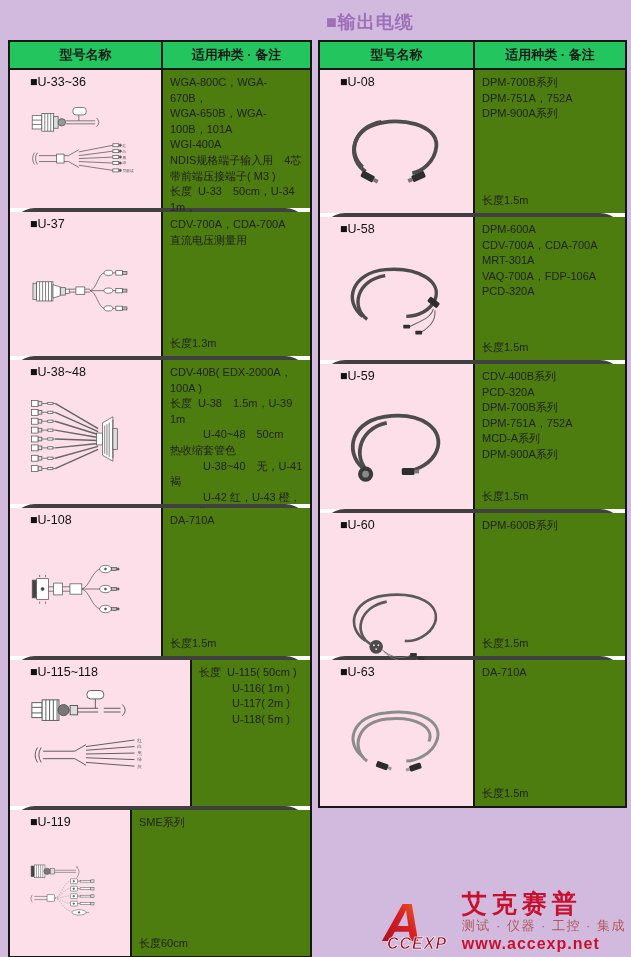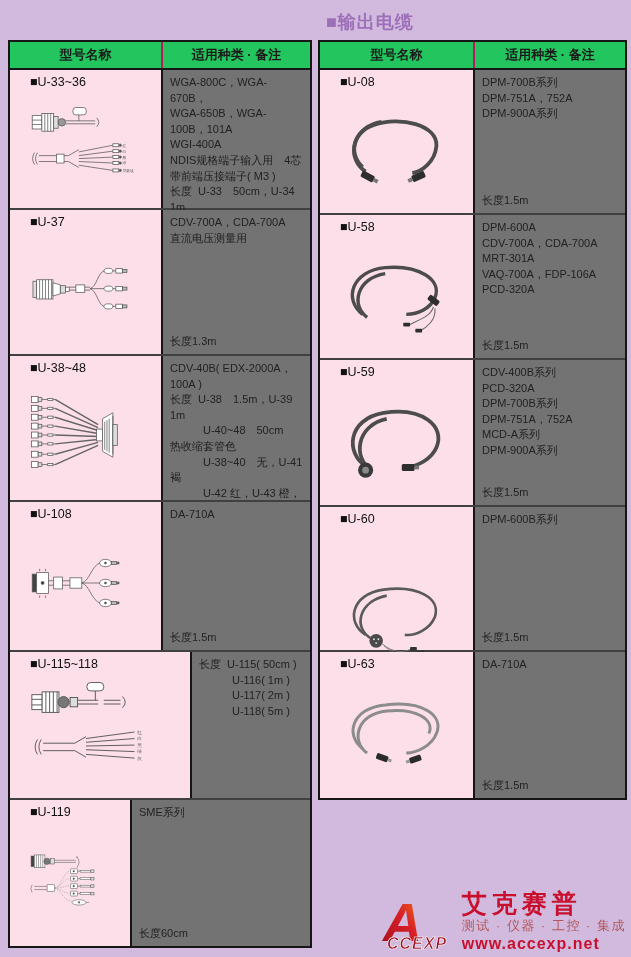--- a/index.html
+++ b/index.html
@@ -21,30 +21,30 @@
     border:2px solid #161616;
     background:#fff;
   }
   .thead{
     display:flex;height:26px;align-items:center;
     background:#22c55e;
     border-bottom:2px solid #161616;
     font-weight:bold;font-size:13px;
   }
   .th{text-align:center;}
-  .th.usage-h{flex:1;border-left:2px solid #be185d;align-self:stretch;line-height:26px;}
+  .th.usage-h{flex:1;border-left:2px solid #0f172a;align-self:stretch;line-height:26px;}
   .trow{display:flex;}
-  .trow + .trow{border-top:2px solid #404040;}
+  .trow + .trow{border-top:4px solid #404040;border-radius:25px;}
   .cell-model{
     background:#fcdfe9;
     display:flex;flex-direction:column;
     padding:5px 20px;box-sizing:border-box;
   }
   .cell-usage{
-    flex:1;border-left:2px solid #161616;background:#737373;
+    flex:1;border-left:2px solid #161616;background:#4d7c0f;
     display:flex;flex-direction:column;justify-content:space-between;
     padding:5px 7px 4px 7px;box-sizing:border-box;
   }
   .model-label{font-size:12.5px;color:#111;}
   .usage-text,.length-text{
     white-space:pre-wrap;
     font-size:11px;line-height:1.42;color:#222;
   }
   .art-wrap{flex:1;display:flex;align-items:center;justify-content:center;}
   svg text{font-family:"Liberation Sans","DejaVu Sans",sans-serif;}

